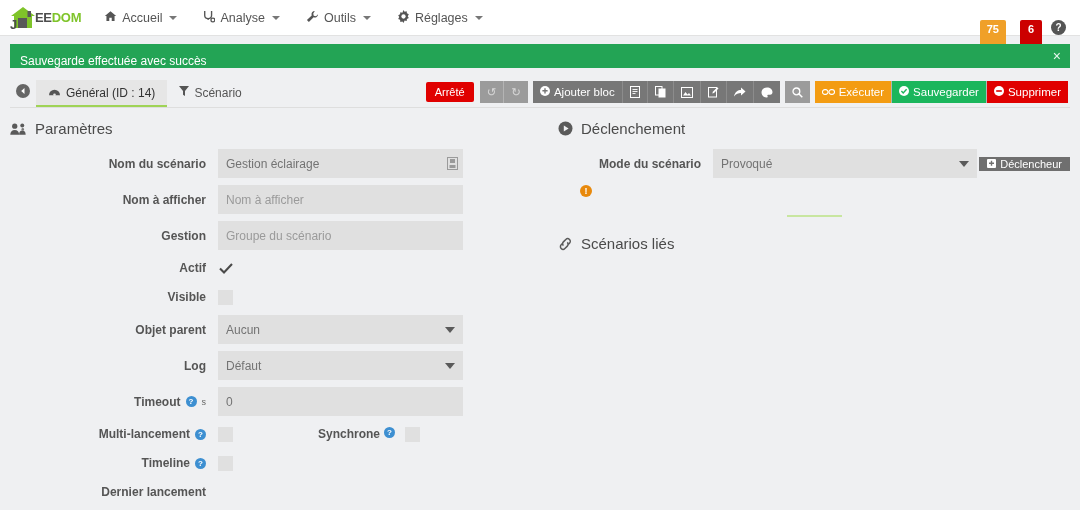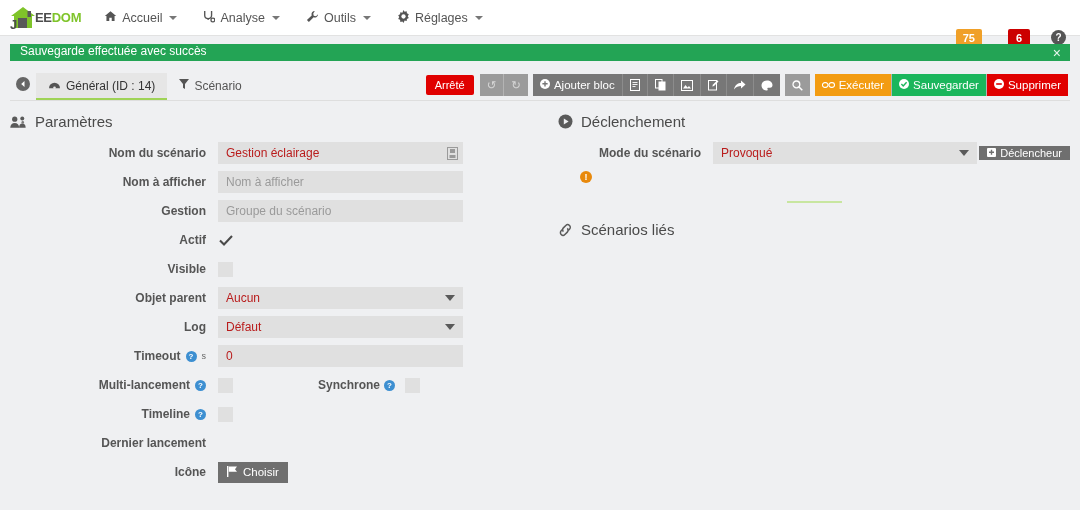--- a/index.html
+++ b/index.html
@@ -31,45 +31,45 @@
   }
   .caret {
     width: 0; height: 0; margin-left: 2px;
     border-left: 4px solid transparent;
     border-right: 4px solid transparent;
     border-top: 4px solid #777;
   }
   .nav-icon { font-size: 12px; color: #555; display:inline-block; }
 
   .nav-right {
-    margin-left: auto; display: flex; align-items: center;
-    height: 100%; gap: 16px; margin-top: 40px;
+    margin-left: auto; display: flex; 
+    height: 100%; gap: 4px; margin-top: 40px;
   }
   .badge-count {
     font-size: 11px; font-weight: bold; color: #fff;
     padding: 3px 7px; border-radius: 2px; margin: 0 5px;
     min-width: 22px; text-align: center;
   }
   .clock {
     text-align: center; font-size: 12.5px; color: #555;
     line-height: 14px; padding: 0 14px 0 22px;
   }
   .clock .user { font-size: 10.5px; color: #888; }
   .help-icon {
     width: 15px; height: 15px; border-radius: 50%;
     background: #555; color: #fff; font-size: 10px;
     font-weight: bold; display: flex; align-items: center;
     justify-content: center; margin-right: 14px; cursor: pointer;
   }
 
   
   .alert {
-    margin: 8px 10px 0 10px; height: 17px;
+    margin: 8px 10px 0 10px; height: 24px;
     background: #23a455; color: #fff;
-    display: flex; align-items: flex-start;
+    display: flex; align-items: flex-end;
     font-size: 12px; padding: 0 10px;
     position: relative;
   }
   .alert-close {
     position: absolute; right: 9px; top: 50%;
     transform: translateY(-50%);
     font-size: 14px; color: #fff; cursor: pointer; opacity: .9;
     line-height: 1;
   }
 
@@ -145,21 +145,21 @@
     display: inline-flex; align-items: center; justify-content: center;
     width: 11px; height: 11px; border-radius: 50%;
     background: #3d8fd1; color: #fff; font-size: 8px;
     font-weight: bold; cursor: pointer; margin-left:2px;
     vertical-align: super;
   }
   .unit { font-size: 9px; color: #666; font-weight: normal; margin-left: 2px; align-self:flex-end; margin-bottom:2px;}
   .form-control {
     flex: 1; max-width: 245px;
     background: #e0e0e0; border: none;
-    height: 22px; font-size: 12px; color: #b91c1c;
+    height: 29px; font-size: 12px; color: #737373;
     padding: 0 8px; font-family: "Liberation Sans", sans-serif;
     position: relative;
   }
   .form-control::placeholder { color: #9a9a9a; }
   .input-wrap { position: relative; flex: 1; max-width: 245px; display:flex; }
   .input-wrap .form-control { width: 100%; max-width: none; }
   .inline-icon-btn {
     position: absolute; right: 4px; top: 50%;
     transform: translateY(-50%);
     width: 14px; height: 16px; cursor: pointer;
@@ -180,21 +180,21 @@
   .checkbox {
     width: 15px; height: 15px; background: #e0e0e0;
     cursor: pointer; display: flex; align-items: center;
     justify-content: center; color: #444; font-size: 13px;
   }
   .checkbox.checked { background: transparent; }
   .inline-group { display: flex; align-items: center; flex: 1; }
   .inline-label {
     font-size: 12px; color: #555; font-weight: bold;
     margin-left: 85px; margin-right: 10px;
-    display:flex; align-items:center; gap:2px;
+    display:flex; gap:2px;
   }
   .btn-choose {
     background: #6f6f6f; color: #fff; border: none;
     font-size: 11.5px; padding: 4px 9px; cursor: pointer;
     display: inline-flex; align-items: center; gap: 5px;
   }
   .btn-trigger {
     background: #6f6f6f; color: #fff; border: none;
     font-size: 11px; padding: 0 8px; height: 14px; cursor: pointer;
     display: inline-flex; align-items: center; gap: 4px;

